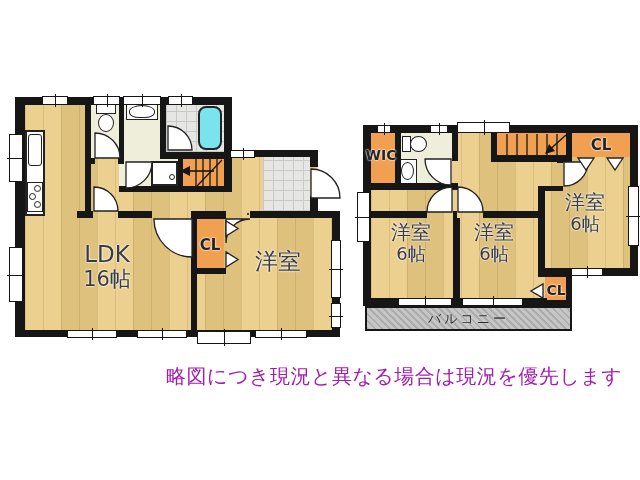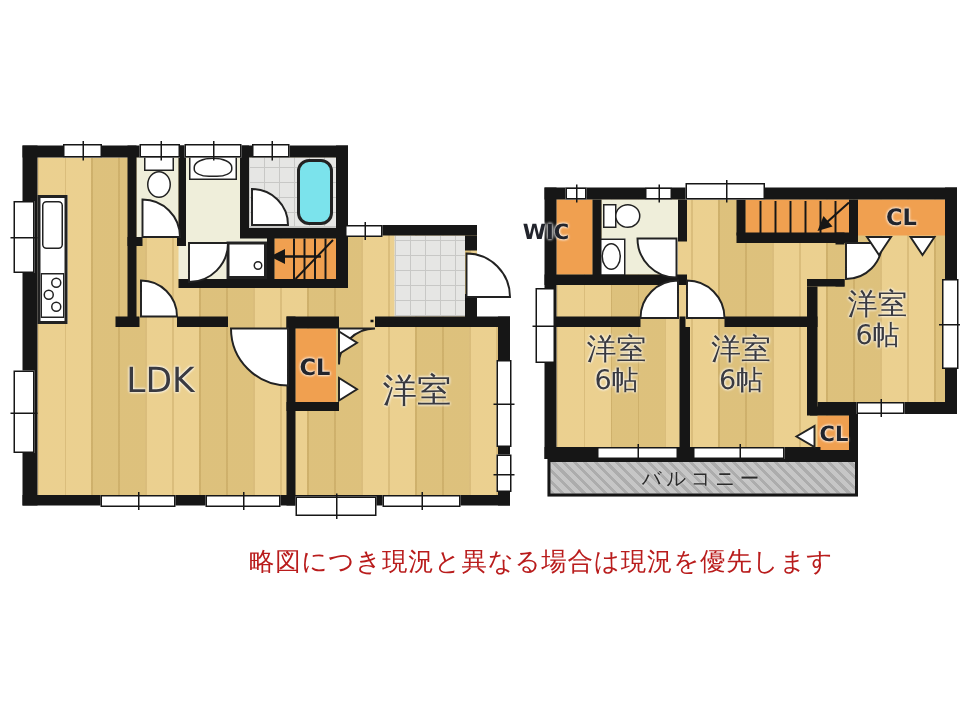--- a/index.html
+++ b/index.html
@@ -23,21 +23,21 @@
        text-shadow:0 0 2px #fff,0 0 2px #fff;white-space:nowrap;}
   .lbl .sz{display:block;}
   .small-lbl{position:absolute;color:#22242c;font-weight:bold;text-align:center;
              text-shadow:0 0 2px #fff,0 0 2px #fff;white-space:nowrap;}
   .balcony{position:absolute;background-color:#c6c6c6;border:2px solid #161616;box-sizing:border-box;
            background-image:repeating-linear-gradient(45deg,rgba(0,0,0,0.13) 0 2px,transparent 2px 5px);
            display:flex;align-items:center;justify-content:center;}
   .balcony span{color:#2b2b2b;font-size:13px;letter-spacing:3px;text-shadow:0 0 2px #ddd;}
   .stairs{position:absolute;background:#f0a050;}
   #overlay{position:absolute;left:0;top:0;pointer-events:none;}
-  #note{position:absolute;color:#b91c1c;font-size:17px;letter-spacing:0.5px;white-space:nowrap;}
+  #note{position:absolute;color:#a21caf;font-size:20px;letter-spacing:0.5px;white-space:nowrap;}
 </style>
 </head>
 <body>
 
 <div id="canvas">
 
   <div>
 
     <div class="floor" style="left:25px;top:105px;width:307px;height:225px;"></div>
 
@@ -193,27 +193,28 @@
     <line x1="547" y1="134" x2="547" y2="156" stroke="#161616" stroke-width="1.3"></line>
     <line x1="557" y1="134" x2="557" y2="156" stroke="#161616" stroke-width="1.3"></line>
     <line x1="566" y1="135" x2="547" y2="152" stroke="#161616" stroke-width="1.4"></line>
     <polygon points="545,154 555,151 549,144" fill="#161616"></polygon>
 
     <line x1="247" y1="214" x2="273" y2="214" stroke="#161616" stroke-width="1.6" stroke-dasharray="2,2"></line>
   </svg>
 
   <div class="lbl" style="left:52px;top:241px;width:110px;font-size:23px;">
     <span>LDK</span>
+    <span class="sz" style="font-size:21px;">16帖</span>
   </div>
   <div class="lbl" style="left:228px;top:248px;width:100px;font-size:23px;">
     <span>洋室</span>
   </div>
   <div class="small-lbl" style="left:194px;top:236px;width:32px;font-size:15px;">CL</div>
 
-  <div class="small-lbl" style="left:344px;top:147px;width:40px;font-size:14px;">WIC</div>
+  <div class="small-lbl" style="left:361px;top:147px;width:40px;font-size:14px;">WIC</div>
   <div class="small-lbl" style="left:584px;top:136px;width:34px;font-size:15px;">CL</div>
   <div class="small-lbl" style="left:542px;top:282px;width:28px;font-size:14px;">CL</div>
 
   <div class="lbl" style="left:369px;top:221px;width:84px;font-size:20px;">
     <span>洋室</span>
     <span class="sz" style="font-size:18px;">6帖</span>
   </div>
   <div class="lbl" style="left:452px;top:221px;width:84px;font-size:20px;">
     <span>洋室</span>
     <span class="sz" style="font-size:18px;">6帖</span>

